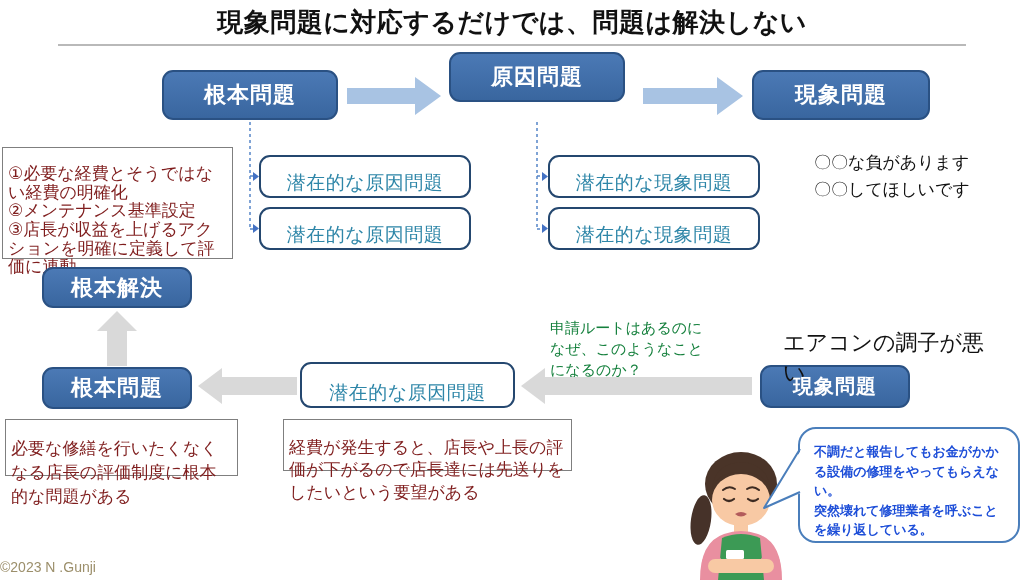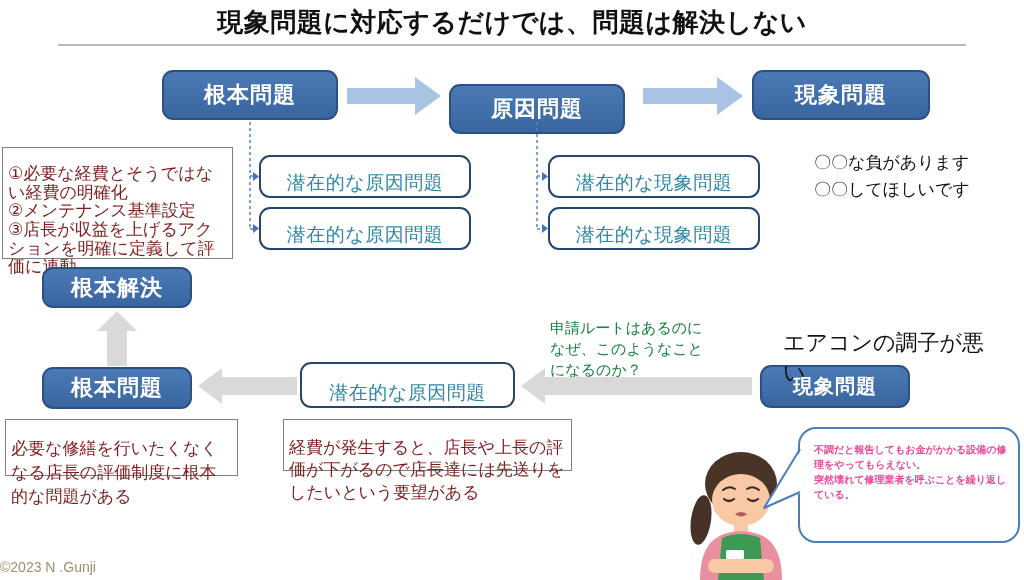--- a/index.html
+++ b/index.html
@@ -20,36 +20,36 @@
   .notebox{background:#fff;border:1px solid #7f7f7f;box-sizing:border-box;
            font-size:17px;color:#7f1d1d;padding:17px 5px;}
   #note-solution{top:147px;left:2px;width:231px;height:112px;line-height:1.1;}
   #note-root{top:419px;left:5px;width:233px;height:57px;line-height:1.4;}
   #note-cause{top:419px;left:283px;width:289px;height:52px;line-height:1.32;}
   #complaint{top:149px;left:814px;width:205px;font-size:17px;line-height:1.6;color:#111;}
   #question{top:317px;left:550px;width:210px;font-size:15px;line-height:1.4;color:#15803d;}
   #aircon{top:328px;left:783px;width:220px;font-size:22px;color:#111;}
   #bubble{top:427px;left:798px;width:222px;height:116px;background:#fff;
           border:2px solid #4A7EBB;border-radius:18px;box-sizing:border-box;
-          padding:13px 8px 6px 14px;font-size:10px;font-weight:bold;line-height:1.5;color:#ec4899;}
+          padding:13px 8px 6px 14px;font-size:13px;font-weight:bold;line-height:1.5;color:#1d4ed8;}
   #overlay{top:0;left:0;width:1024px;height:580px;pointer-events:none;z-index:5;}
   #footer{bottom:5px;left:0;width:100%;font-size:14px;color:#9C8F6B;}
 </style>
 </head>
 <body>
 
 <div id="canvas">
 
   <div id="title" class="abs">現象問題に対応するだけでは、問題は解決しない</div>
   <div id="divider" class="abs"></div>
 
   <div class="abs bluebox" style="left:162px;top:70px;width:176px;height:50px;">
     <span>根本問題</span>
   </div>
-  <div class="abs bluebox" style="left:449px;top:84px;width:176px;height:50px;">
+  <div class="abs bluebox" style="left:449px;top:52px;width:176px;height:50px;">
     <span>原因問題</span>
   </div>
   <div class="abs bluebox" style="left:752px;top:70px;width:178px;height:50px;">
     <span>現象問題</span>
   </div>
 
   <div class="abs whitebox" style="left:259px;top:155px;width:212px;height:43px;">
     <span>潜在的な原因問題</span>
   </div>
   <div class="abs whitebox" style="left:259px;top:207px;width:212px;height:43px;">

